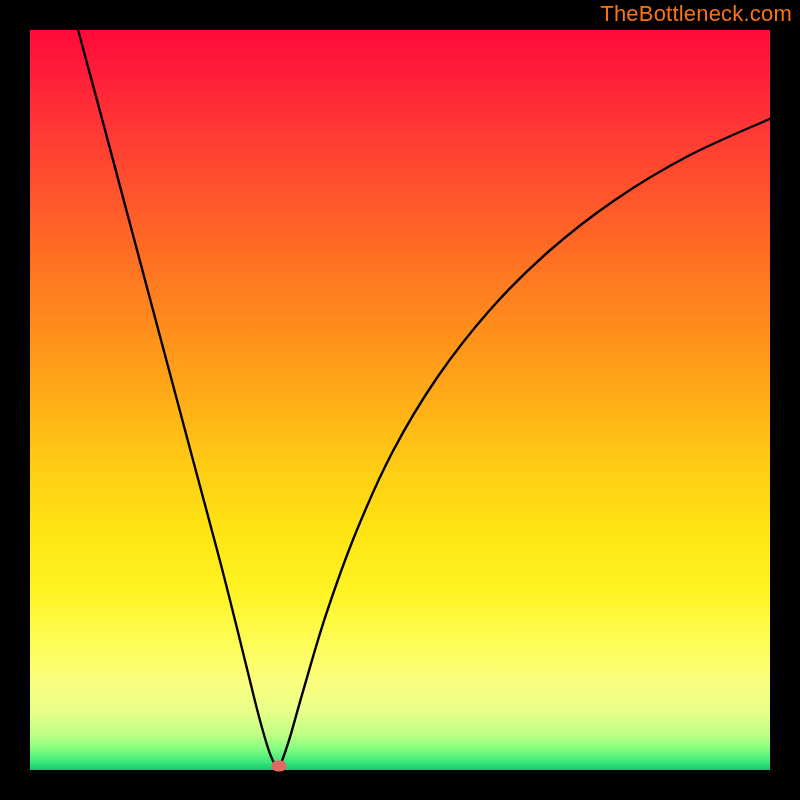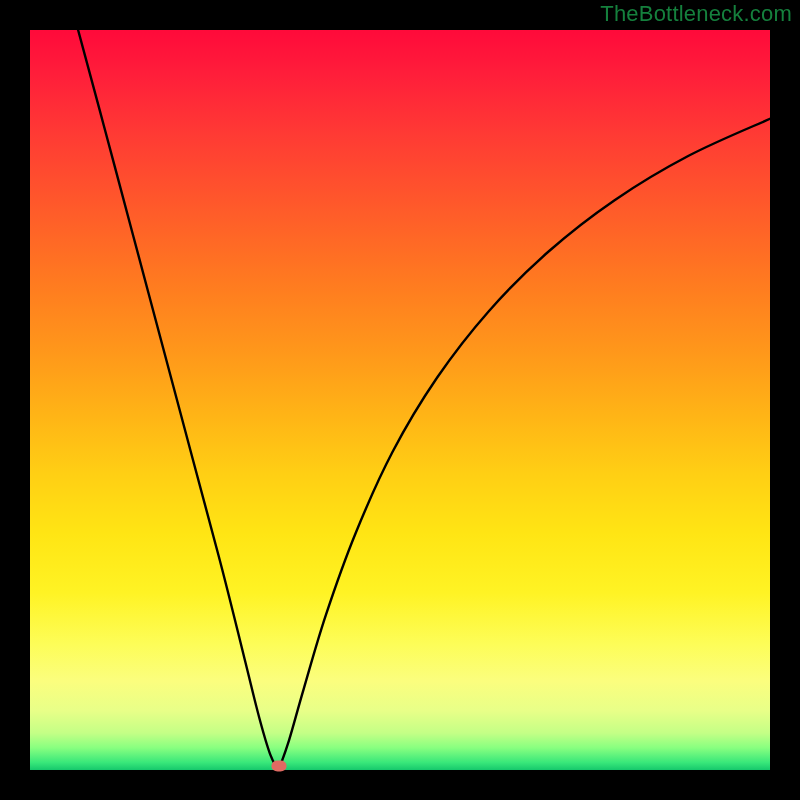--- a/index.html
+++ b/index.html
@@ -50,21 +50,21 @@
     position: absolute;
     top: 0;
     left: 0;
     width: 740px;
     height: 740px;
   }
   .watermark {
     position: absolute;
     top: 1px;
     right: 8px;
-    color: #15803d;
+    color: #f97316;
     font-size: 22px;
     letter-spacing: 0.2px;
     font-weight: 400;
     user-select: none;
   }
   .marker {
     position: absolute;
     width: 15px;
     height: 11px;
     background: #e06a62;

